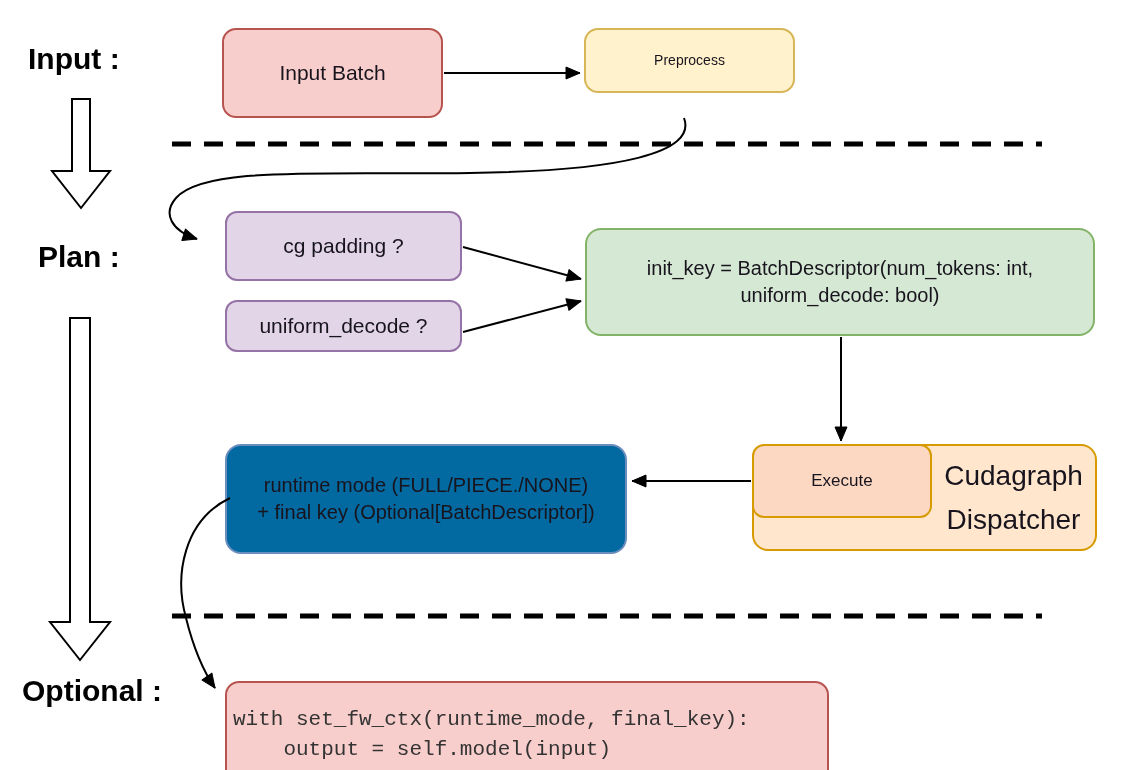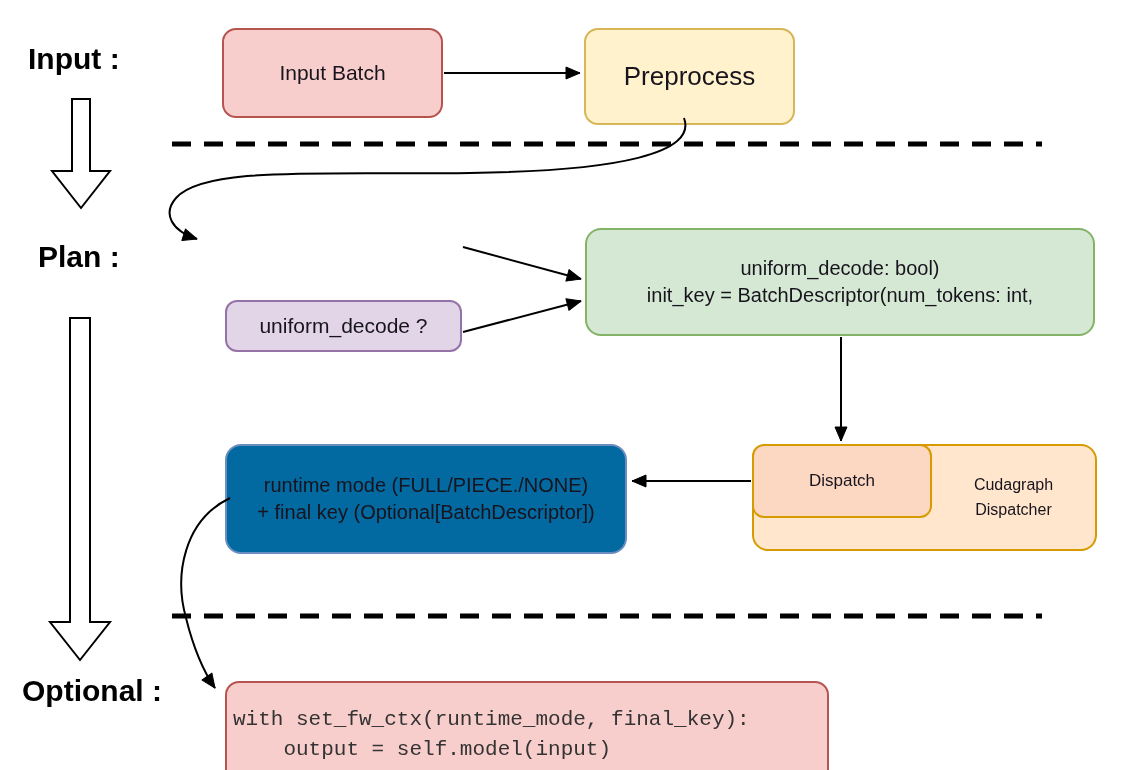--- a/index.html
+++ b/index.html
@@ -43,29 +43,29 @@
   .node span { display: block; }
   .pink   { background: #f8cecc; border-color: #b85450; }
   .yellow { background: #fff2cc; border-color: #d6b656; }
   .purple { background: #e1d5e7; border-color: #9673a6; border-radius: 12px; }
   .green  { background: #d5e8d4; border-color: #82b366; border-radius: 16px; }
   .orange-outer { background: #ffe6cc; border-color: #d79b00; border-radius: 16px; z-index: 2; }
   .peach  { background: #fcd8c3; border-color: #d79b00; border-radius: 12px; z-index: 3; }
   .blue   { background: #0369a1; border-color: #6c8ebf; border-radius: 16px; }
 
   #node-input-batch { left: 222px; top: 28px;  width: 221px; height: 90px;  font-size: 21px; }
-  #node-preprocess  { left: 584px; top: 28px;  width: 211px; height: 97px;  font-size: 26px; }
+  #node-preprocess  { left: 584px; top: 28px;  width: 211px; height: 65px;  font-size: 14px; }
   #node-cg-padding  { left: 225px; top: 211px; width: 237px; height: 70px;  font-size: 21px; }
   #node-uniform-decode { left: 225px; top: 300px; width: 237px; height: 52px; font-size: 21px; }
   #node-init-key    { left: 585px; top: 228px; width: 510px; height: 108px; font-size: 20px; }
   #node-dispatcher  { left: 752px; top: 444px; width: 345px; height: 107px; }
   #node-dispatch    { left: 752px; top: 444px; width: 180px; height: 74px;  font-size: 17px; }
   #dispatcher-label { position: absolute; left: 932px; top: 444px; width: 163px; height: 107px;
                       display: flex; flex-direction: column; align-items: center; justify-content: center;
-                      font-size: 16px; color: #18141d; z-index: 3; text-align: center; line-height: 1.55; }
+                      font-size: 28px; color: #18141d; z-index: 3; text-align: center; line-height: 1.55; }
   #node-runtime     { left: 225px; top: 444px; width: 402px; height: 110px; font-size: 20px; }
   #node-code        { left: 225px; top: 645px; width: 604px; height: 107px;
                       font-family: "Liberation Mono", monospace; font-size: 21px;
                       align-items: flex-start; padding-left: 6px; line-height: 1.4;
                       color: #333333; text-align: left; margin-top: 36px; }
   #node-code span   { white-space: pre; }
 
   #label-input   { left: 28px; top: 42px; }
   #label-plan    { left: 38px; top: 240px; }
   #label-execute { left: 22px; top: 674px; }
@@ -102,37 +102,40 @@
   <div class="stage-label" id="label-execute">Optional :</div>
 
   <div class="node pink" id="node-input-batch">
     <span>Input Batch</span>
   </div>
 
   <div class="node yellow" id="node-preprocess">
     <span>Preprocess</span>
   </div>
 
+  <div class="node purple" id="node-cg-padding">
+    <span>cg padding ?</span>
+  </div>
 
   <div class="node purple" id="node-uniform-decode">
     <span>uniform_decode ?</span>
   </div>
 
   <div class="node green" id="node-init-key">
+    <span>init_key = BatchDescriptor(num_tokens: int,</span>
     <span>uniform_decode: bool)</span>
-    <span>init_key = BatchDescriptor(num_tokens: int,</span>
   </div>
 
   <div class="node orange-outer" id="node-dispatcher"></div>
   <div id="dispatcher-label">
     <span>Cudagraph</span>
     <span>Dispatcher</span>
   </div>
   <div class="node peach" id="node-dispatch">
-    <span>Dispatch</span>
+    <span>Execute</span>
   </div>
 
   <div class="node blue" id="node-runtime">
     <span>runtime mode (FULL/PIECE./NONE)</span>
     <span>+ final key (Optional[BatchDescriptor])</span>
   </div>
 
   <div class="node pink" id="node-code">
     <span>with set_fw_ctx(runtime_mode, final_key):</span>
     <span>    output = self.model(input)</span>

